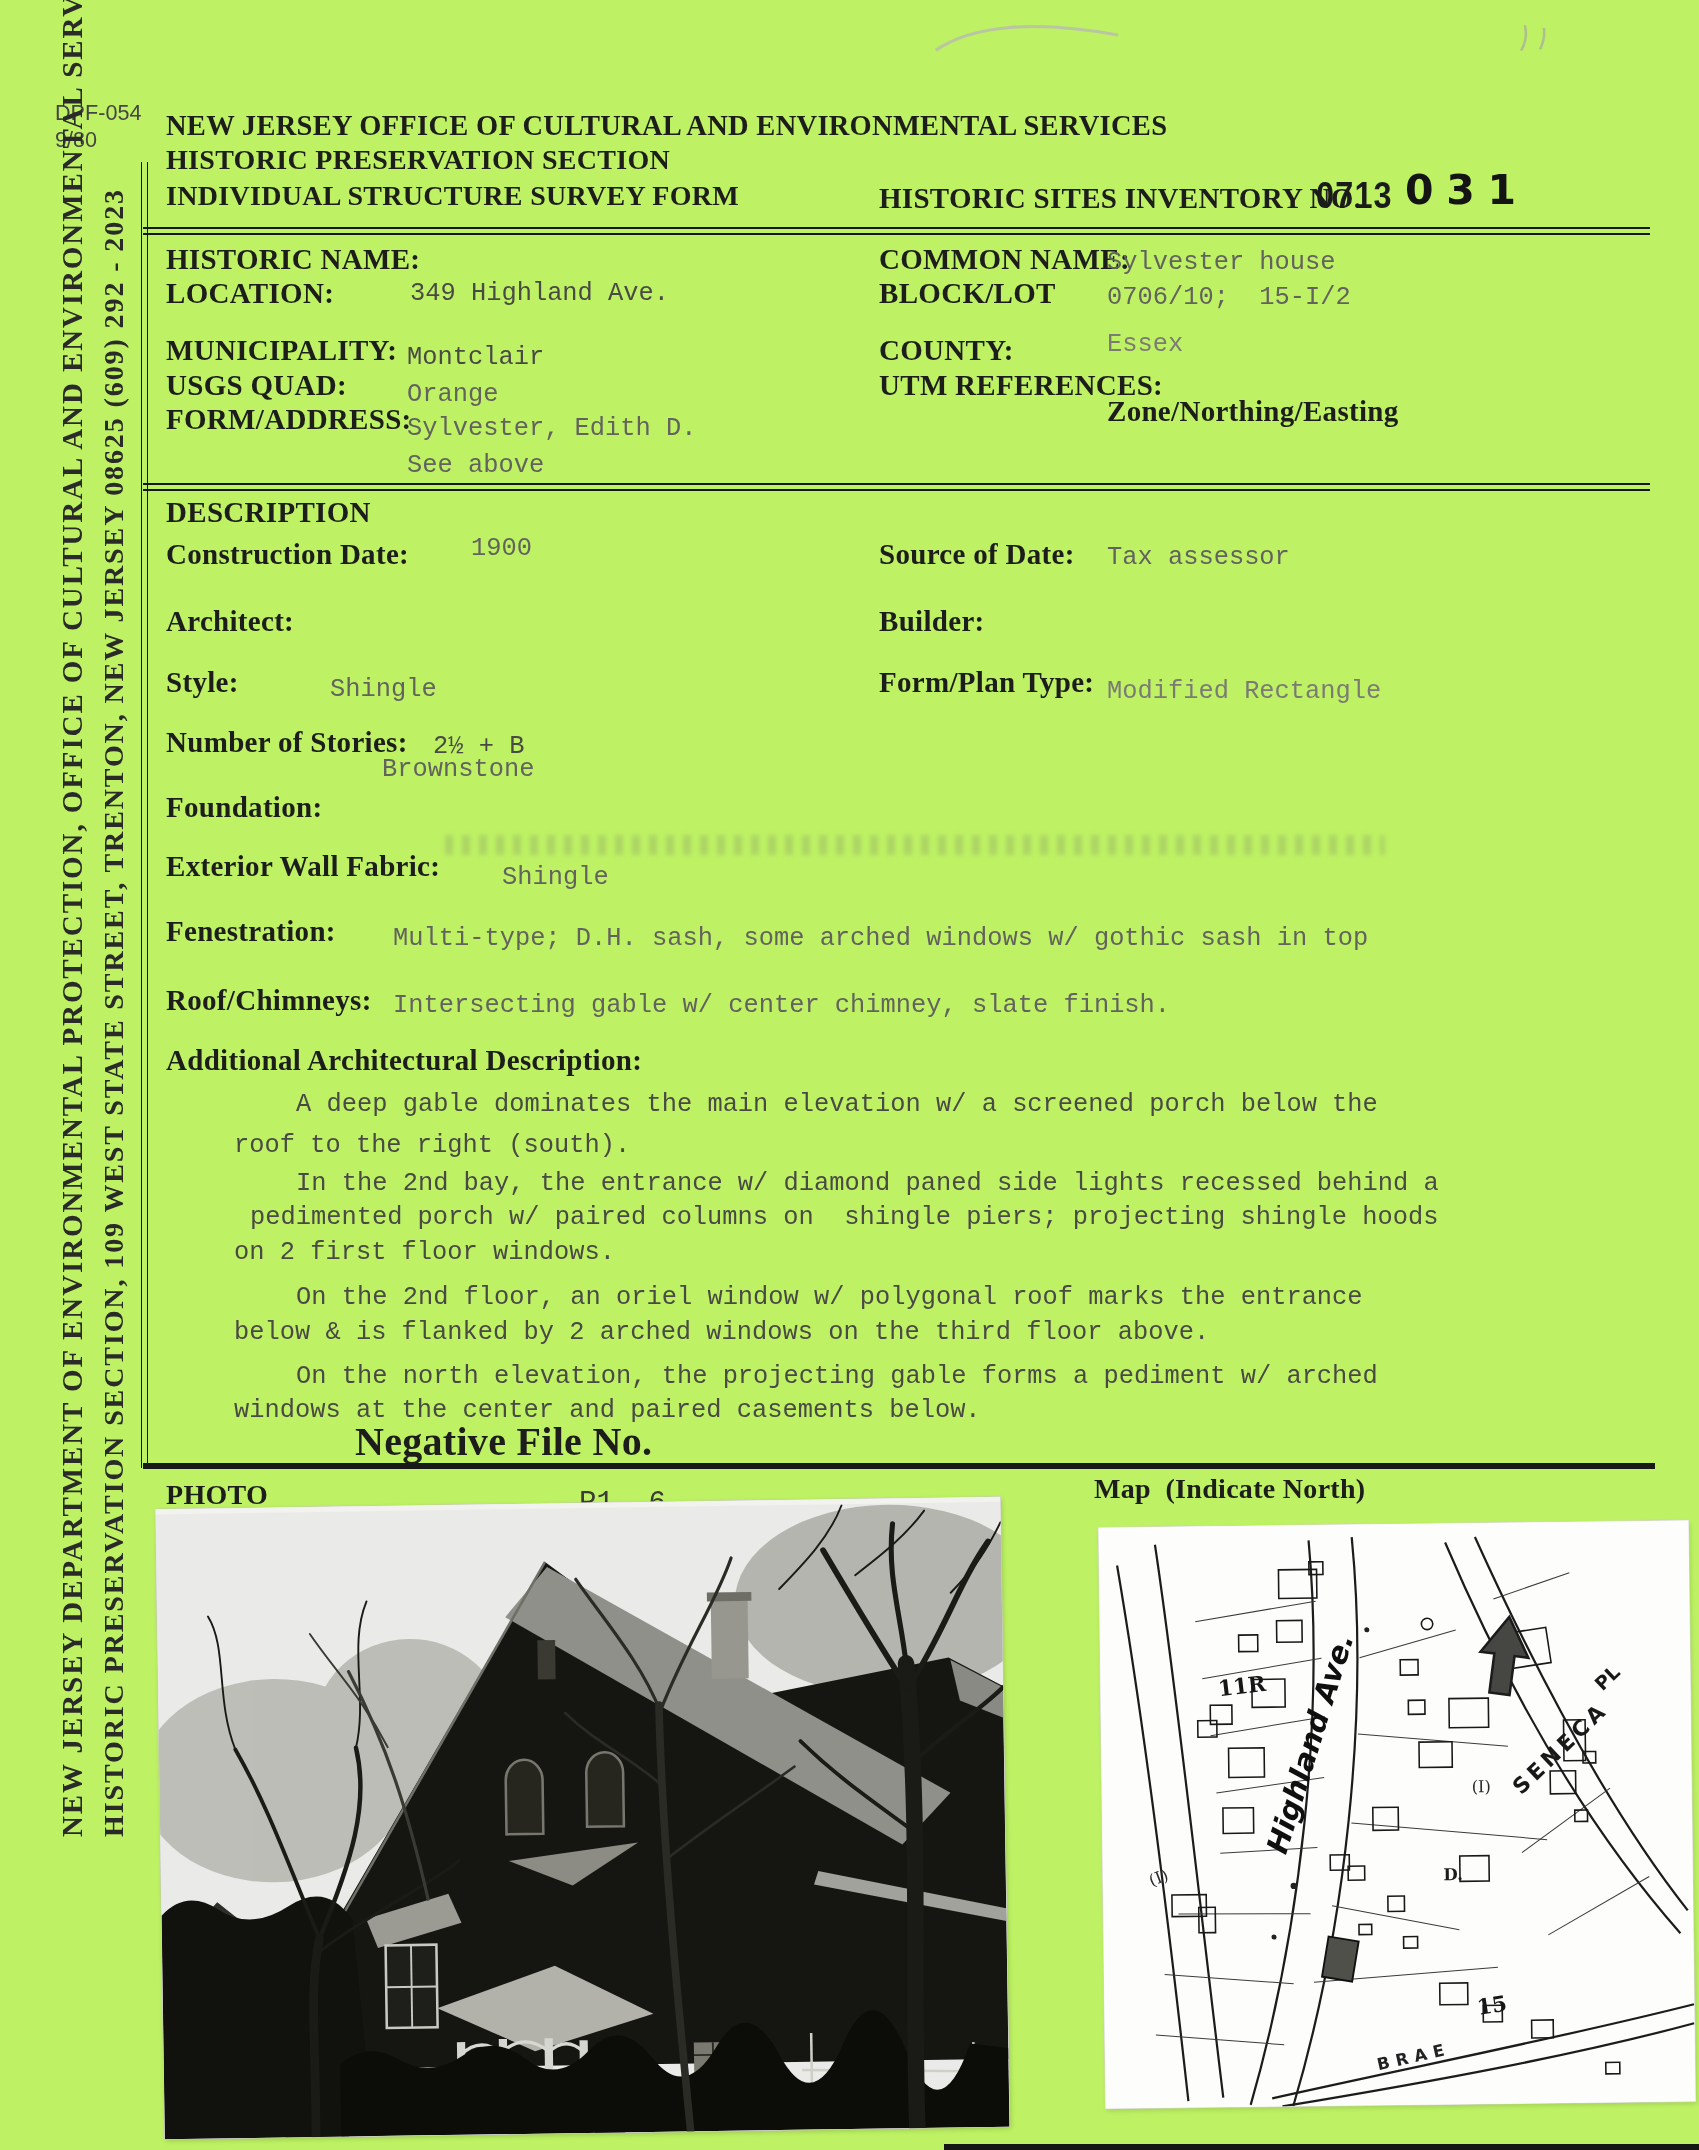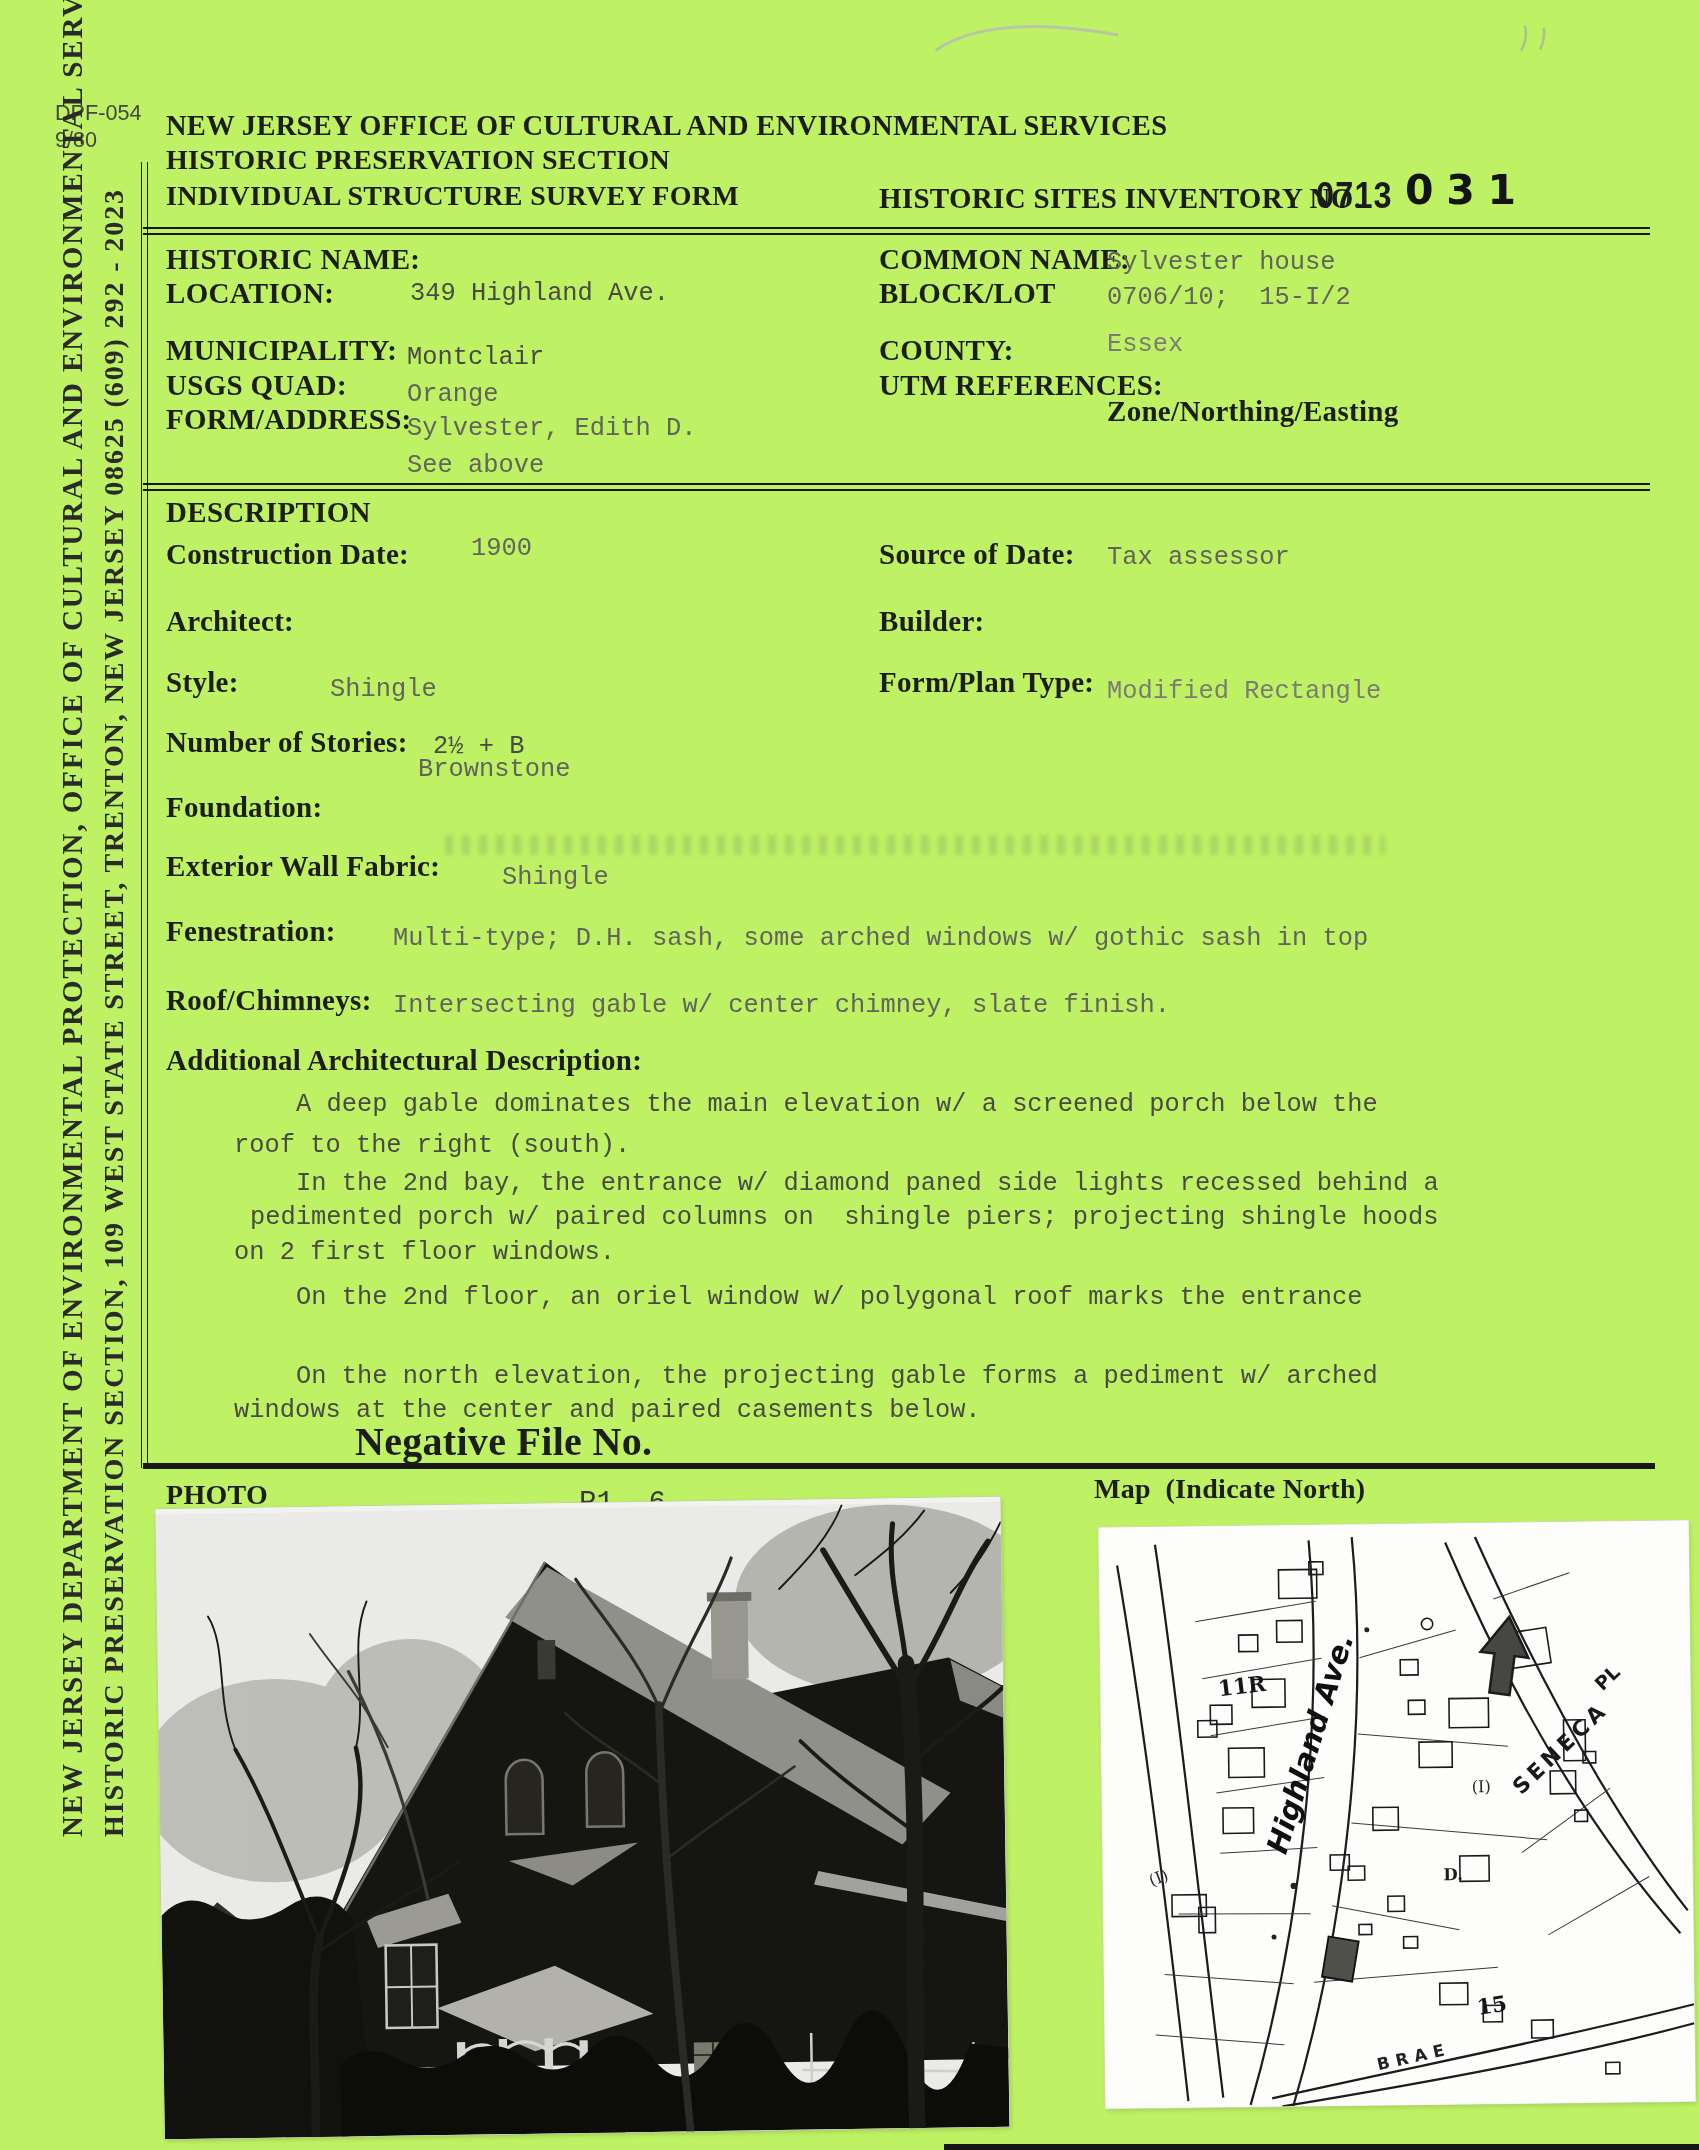--- a/index.html
+++ b/index.html
@@ -97,21 +97,21 @@
 
   <div class="abs lbl" style="left:166px;top:667px;">Style:</div>
   <div class="abs typed t-mid" style="left:330px;top:670px;">Shingle</div>
   <div class="abs lbl" style="left:879px;top:667px;">Form/Plan Type:</div>
   <div class="abs typed t-light" style="left:1107px;top:672px;">Modified Rectangle</div>
 
   <div class="abs lbl" style="left:166px;top:727px;">Number of Stories:</div>
   <div class="abs typed t-dark" style="left:433px;top:727px;">2½ + B</div>
 
   <div class="abs lbl" style="left:166px;top:792px;">Foundation:</div>
-  <div class="abs typed t-mid" style="left:382px;top:750px;margin-left:36px;">Brownstone</div>
+  <div class="abs typed t-mid" style="left:382px;top:750px;">Brownstone</div>
 
   <div class="abs smudge" style="left:445px;top:835px;width:940px;height:20.3px;"></div>
 
   <div class="abs lbl" style="left:166px;top:851px;">Exterior Wall Fabric:</div>
   <div class="abs typed t-mid" style="left:502px;top:858px;">Shingle</div>
 
   <div class="abs lbl" style="left:166px;top:916px;">Fenestration:</div>
   <div class="abs typed t-mid" style="left:393px;top:919px;">Multi-type; D.H. sash, some arched windows w/ gothic sash in top</div>
 
   <div class="abs lbl" style="left:166px;top:985px;">Roof/Chimneys:</div>
@@ -120,20 +120,21 @@
   <div class="abs lbl" style="left:166px;top:1045px;">Additional Architectural Description:</div>
 
   <div class="abs typed t-dark" style="left:296px;top:1085px;">A deep gable dominates the main elevation w/ a screened porch below the</div>
   <div class="abs typed t-dark" style="left:234px;top:1126px;">roof to the right (south).</div>
 
   <div class="abs typed t-dark" style="left:296px;top:1164px;">In the 2nd bay, the entrance w/ diamond paned side lights recessed behind a</div>
   <div class="abs typed t-dark" style="left:234px;top:1198px;margin-left:16px;">pedimented porch w/ paired columns on  shingle piers; projecting shingle hoods</div>
   <div class="abs typed t-dark" style="left:234px;top:1233px;">on 2 first floor windows.</div>
 
   <div class="abs typed t-dark" style="left:296px;top:1278px;">On the 2nd floor, an oriel window w/ polygonal roof marks the entrance</div>
+  <div class="abs typed t-dark" style="left:234px;top:1313px;">below &amp; is flanked by 2 arched windows on the third floor above.</div>
 
   <div class="abs typed t-dark" style="left:296px;top:1357px;">On the north elevation, the projecting gable forms a pediment w/ arched</div>
   <div class="abs typed t-dark" style="left:234px;top:1391px;">windows at the center and paired casements below.</div>
 
   <div class="abs lbl reg" style="left:166px;top:1480px;font-size:28px;">PHOTO</div>
   <div class="abs lbl reg" style="left:355px;top:1420px;font-size:40px;">Negative File No.</div>
   <div class="abs typed" style="left:579px;top:1482px;font-size:29px;color:#3a3a36;">R1, 6</div>
   <div class="abs lbl" style="left:1094px;top:1474px;font-size:28px;">Map  (Indicate North)</div>
 
   <div class="abs photo-wrap" style="left:160px;top:1503px;width:845px;height:630px;">

